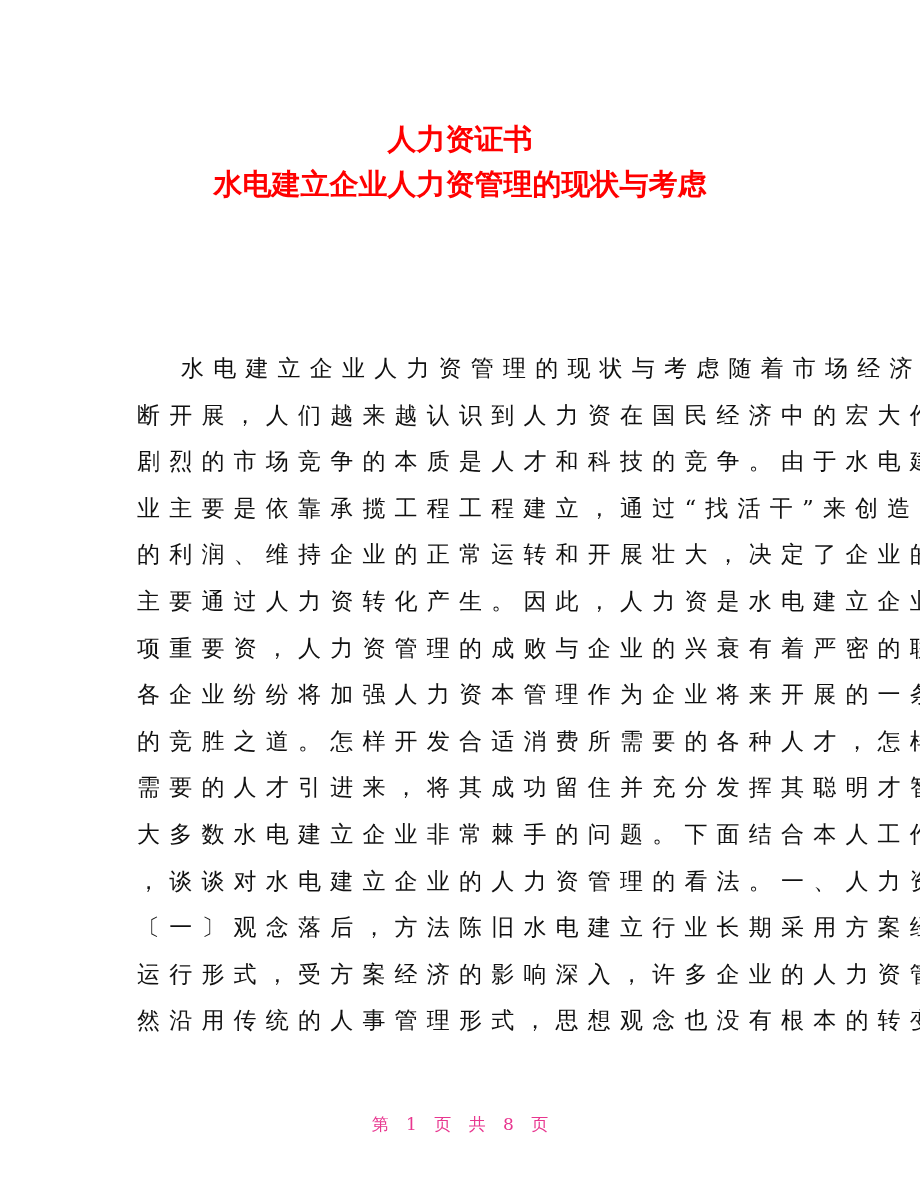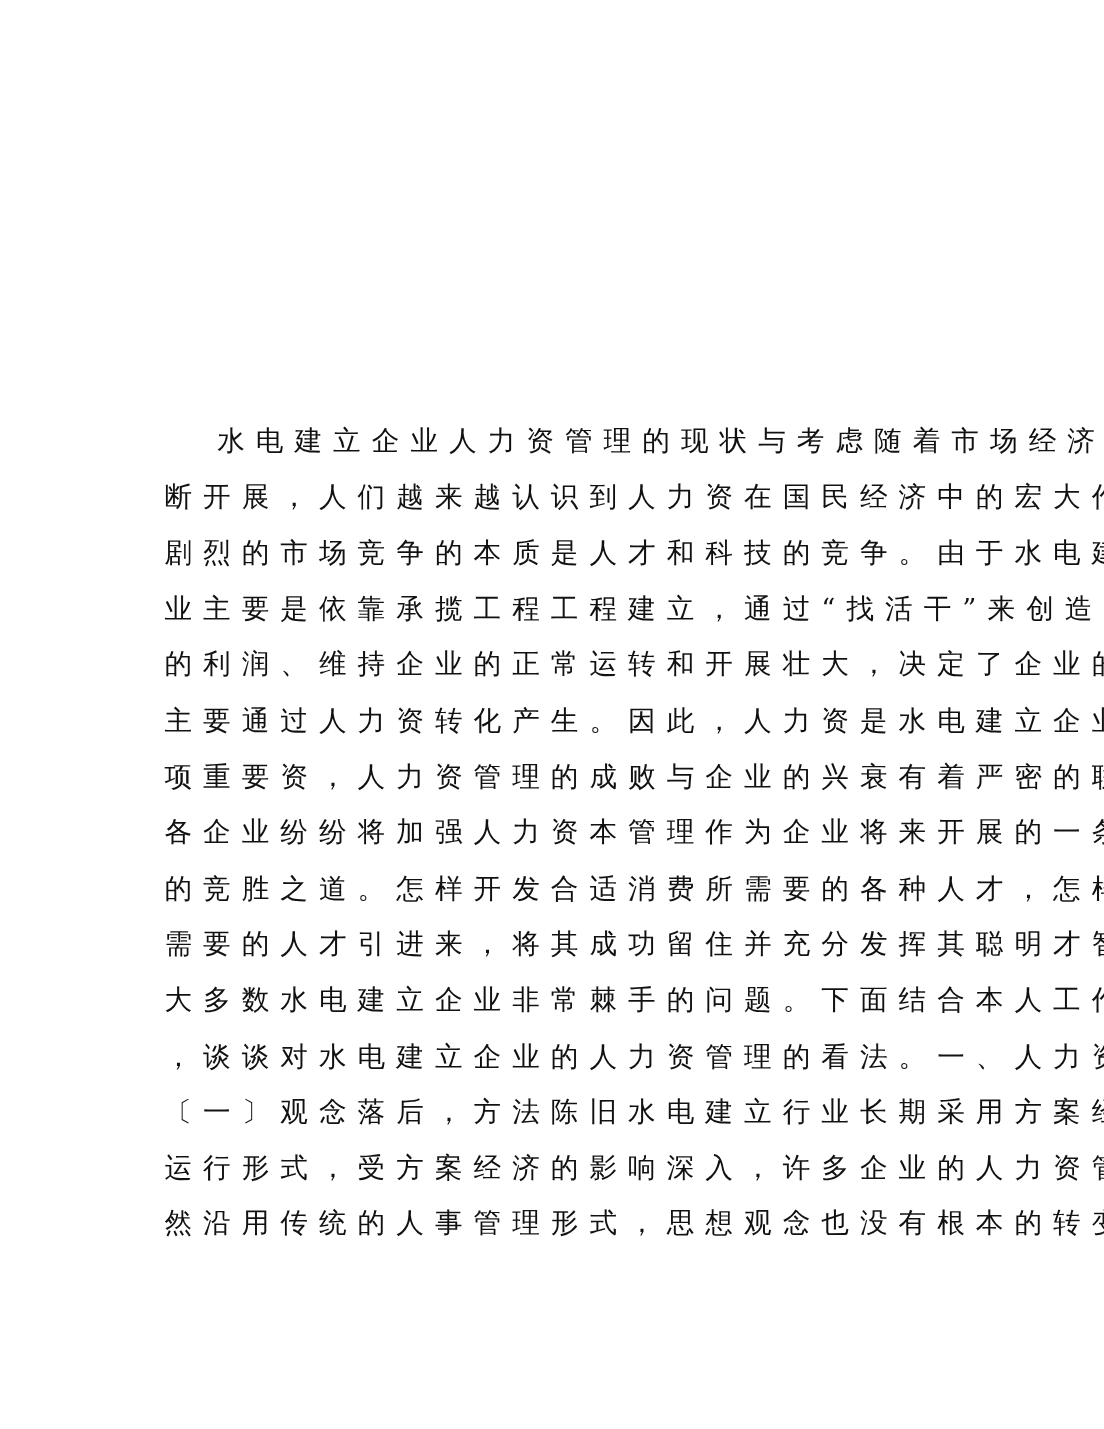--- a/index.html
+++ b/index.html
@@ -66,33 +66,45 @@
     line-height: 22px;
     word-spacing: 6px;
   }
   .footer span { display: inline-block; margin: 0 3px; }
 </style>
 </head>
 <body>
 
 <div class="page">
 
+  <div class="title-block">
+    <span class="title-line">人力资证书</span>
+    <span class="title-line">水电建立企业人力资管理的现状与考虑</span>
+  </div>
 
   <div class="body-text">
     <span class="text-line indent">水电建立企业人力资管理的现状与考虑随着市场经济的不</span>
     <span class="text-line">断开展，人们越来越认识到人力资在国民经济中的宏大作用，</span>
     <span class="text-line">剧烈的市场竞争的本质是人才和科技的竞争。由于水电建立企</span>
     <span class="text-line">业主要是依靠承揽工程工程建立，通过“找活干”来创造企业</span>
     <span class="text-line">的利润、维持企业的正常运转和开展壮大，决定了企业的价值</span>
     <span class="text-line">主要通过人力资转化产生。因此，人力资是水电建立企业的一</span>
     <span class="text-line">项重要资，人力资管理的成败与企业的兴衰有着严密的联络，</span>
     <span class="text-line">各企业纷纷将加强人力资本管理作为企业将来开展的一条重要</span>
     <span class="text-line">的竞胜之道。怎样开发合适消费所需要的各种人才，怎样将所</span>
     <span class="text-line">需要的人才引进来，将其成功留住并充分发挥其聪明才智是令</span>
     <span class="text-line">大多数水电建立企业非常棘手的问题。下面结合本人工作理论</span>
     <span class="text-line">，谈谈对水电建立企业的人力资管理的看法。一、人力资现状</span>
     <span class="text-line">〔一〕观念落后，方法陈旧水电建立行业长期采用方案经济的</span>
     <span class="text-line">运行形式，受方案经济的影响深入，许多企业的人力资管理仍</span>
     <span class="text-line">然沿用传统的人事管理形式，思想观念也没有根本的转变，分</span>
   </div>
 
+  <div class="footer">
+    <span>第</span>
+    <span>1</span>
+    <span>页</span>
+    <span>共</span>
+    <span>8</span>
+    <span>页</span>
+  </div>
 
 </div>
 
 </body></html>

